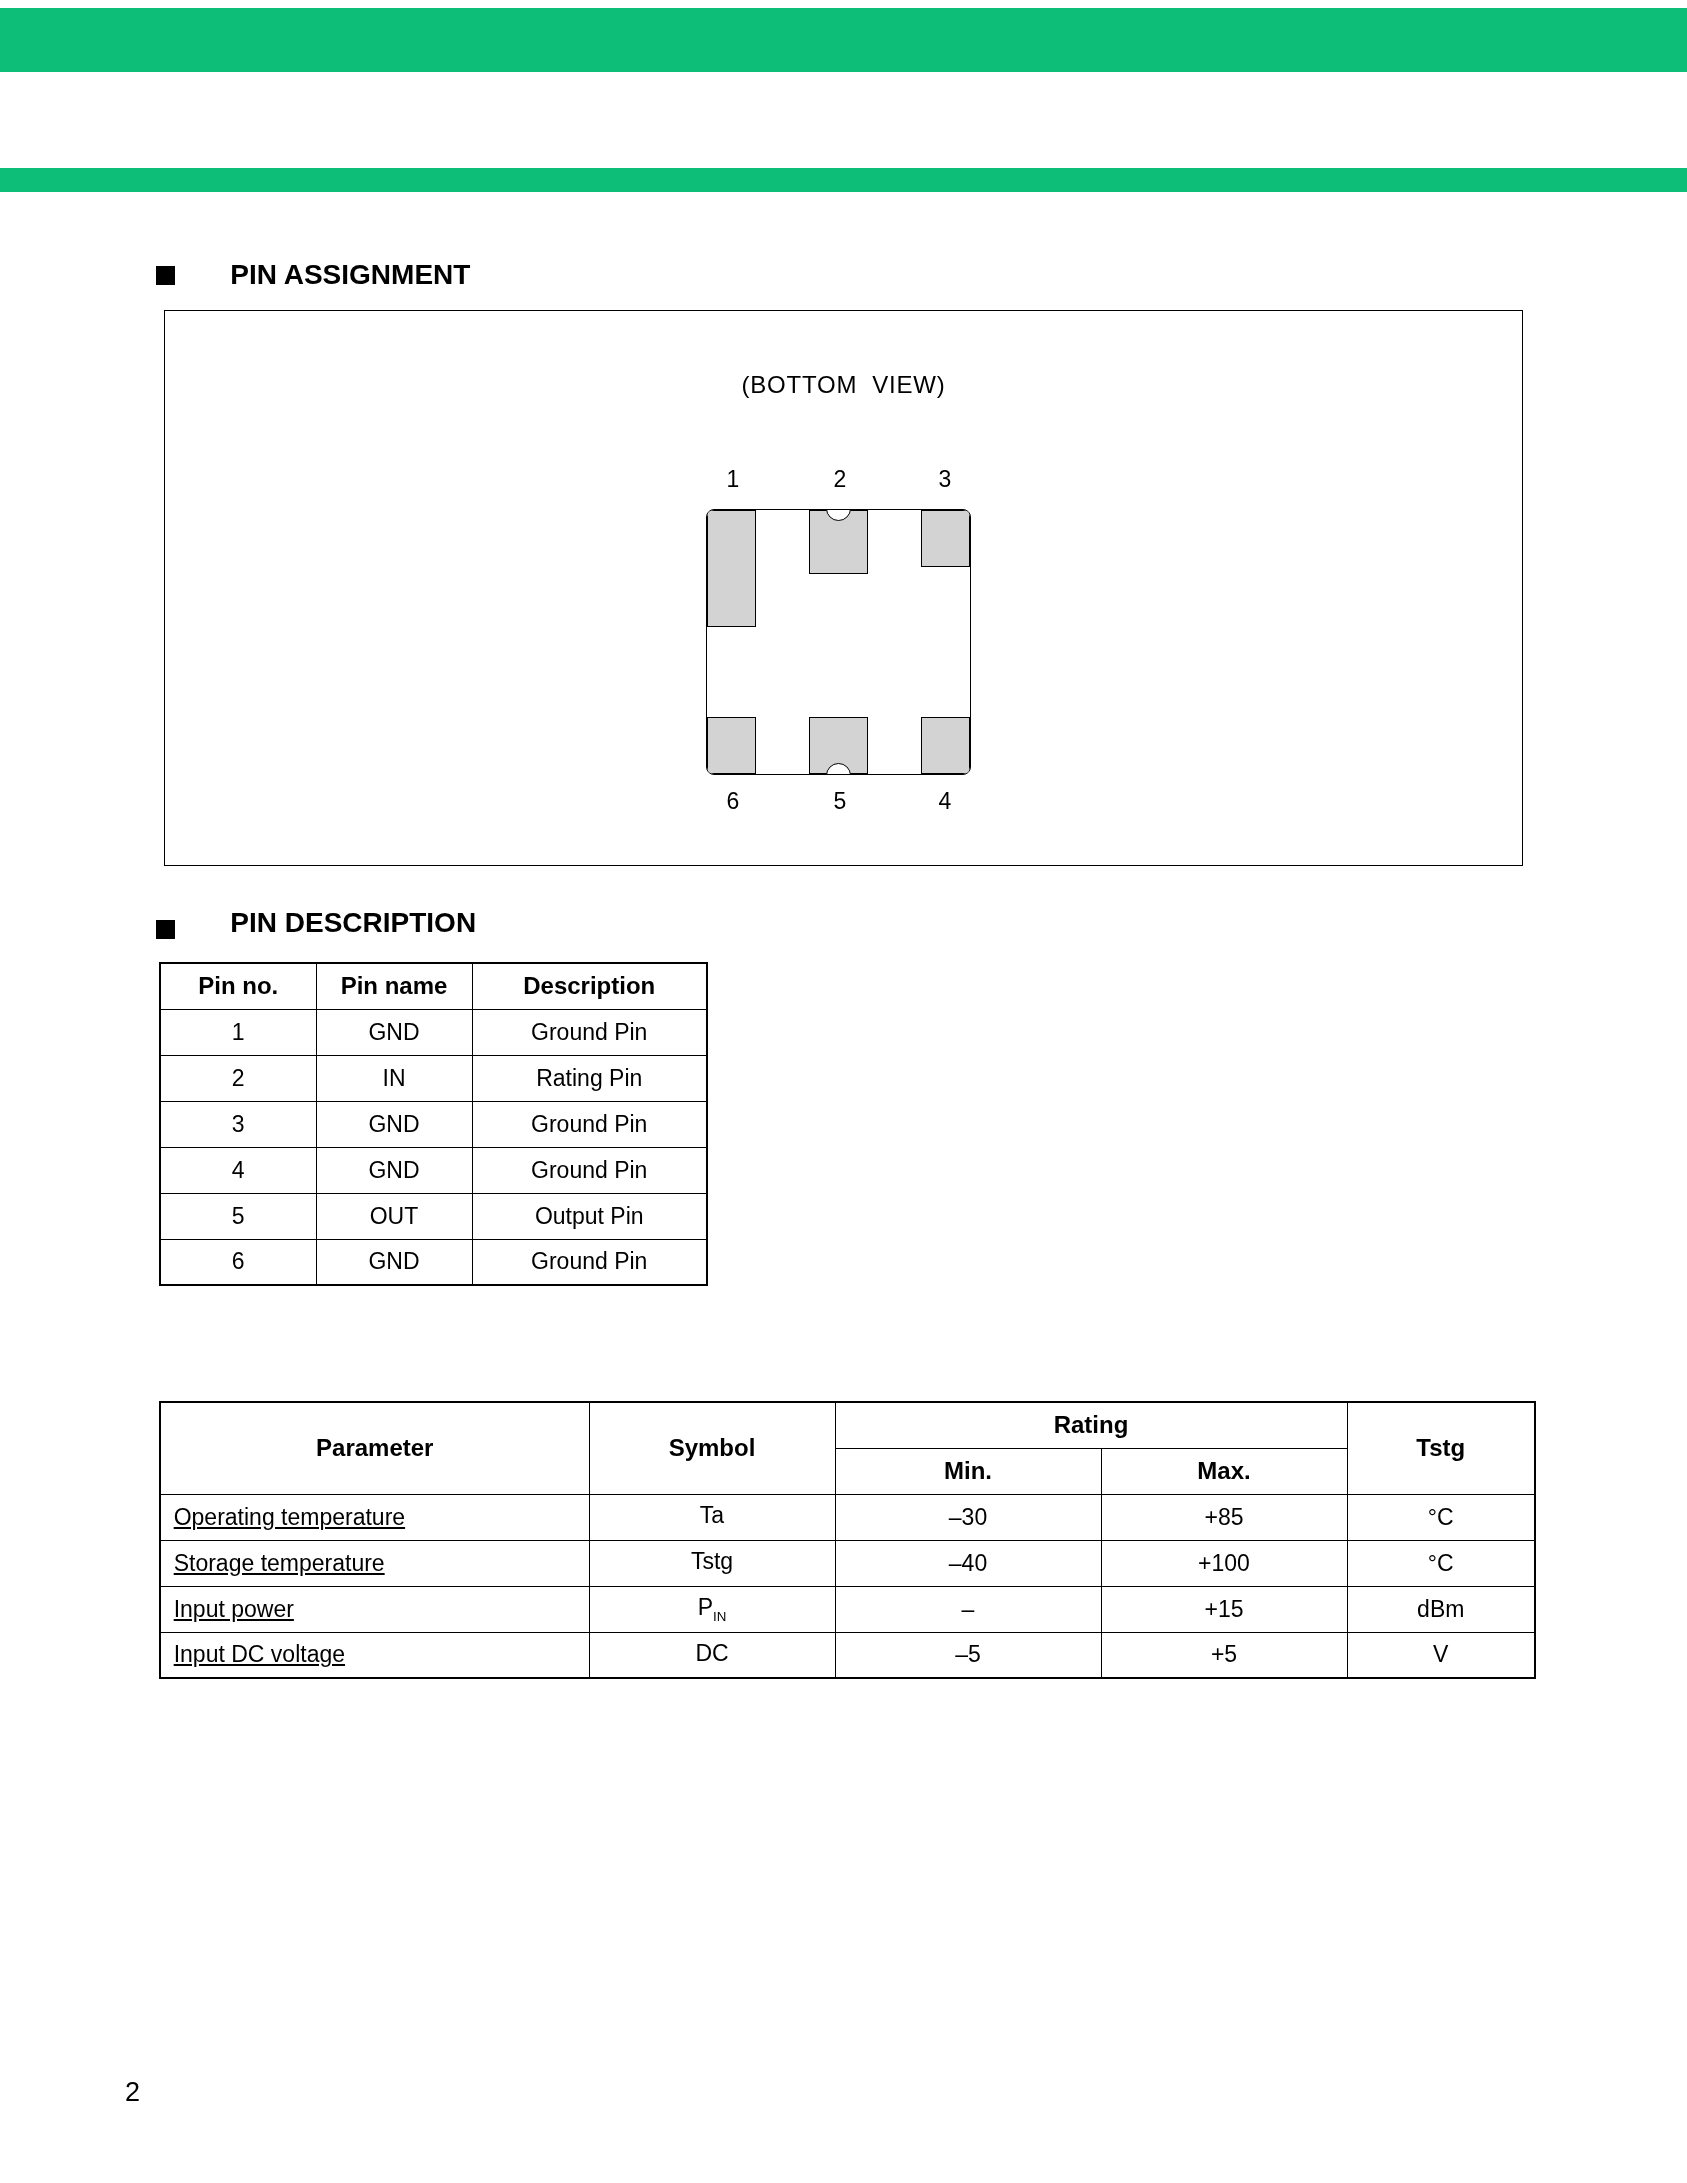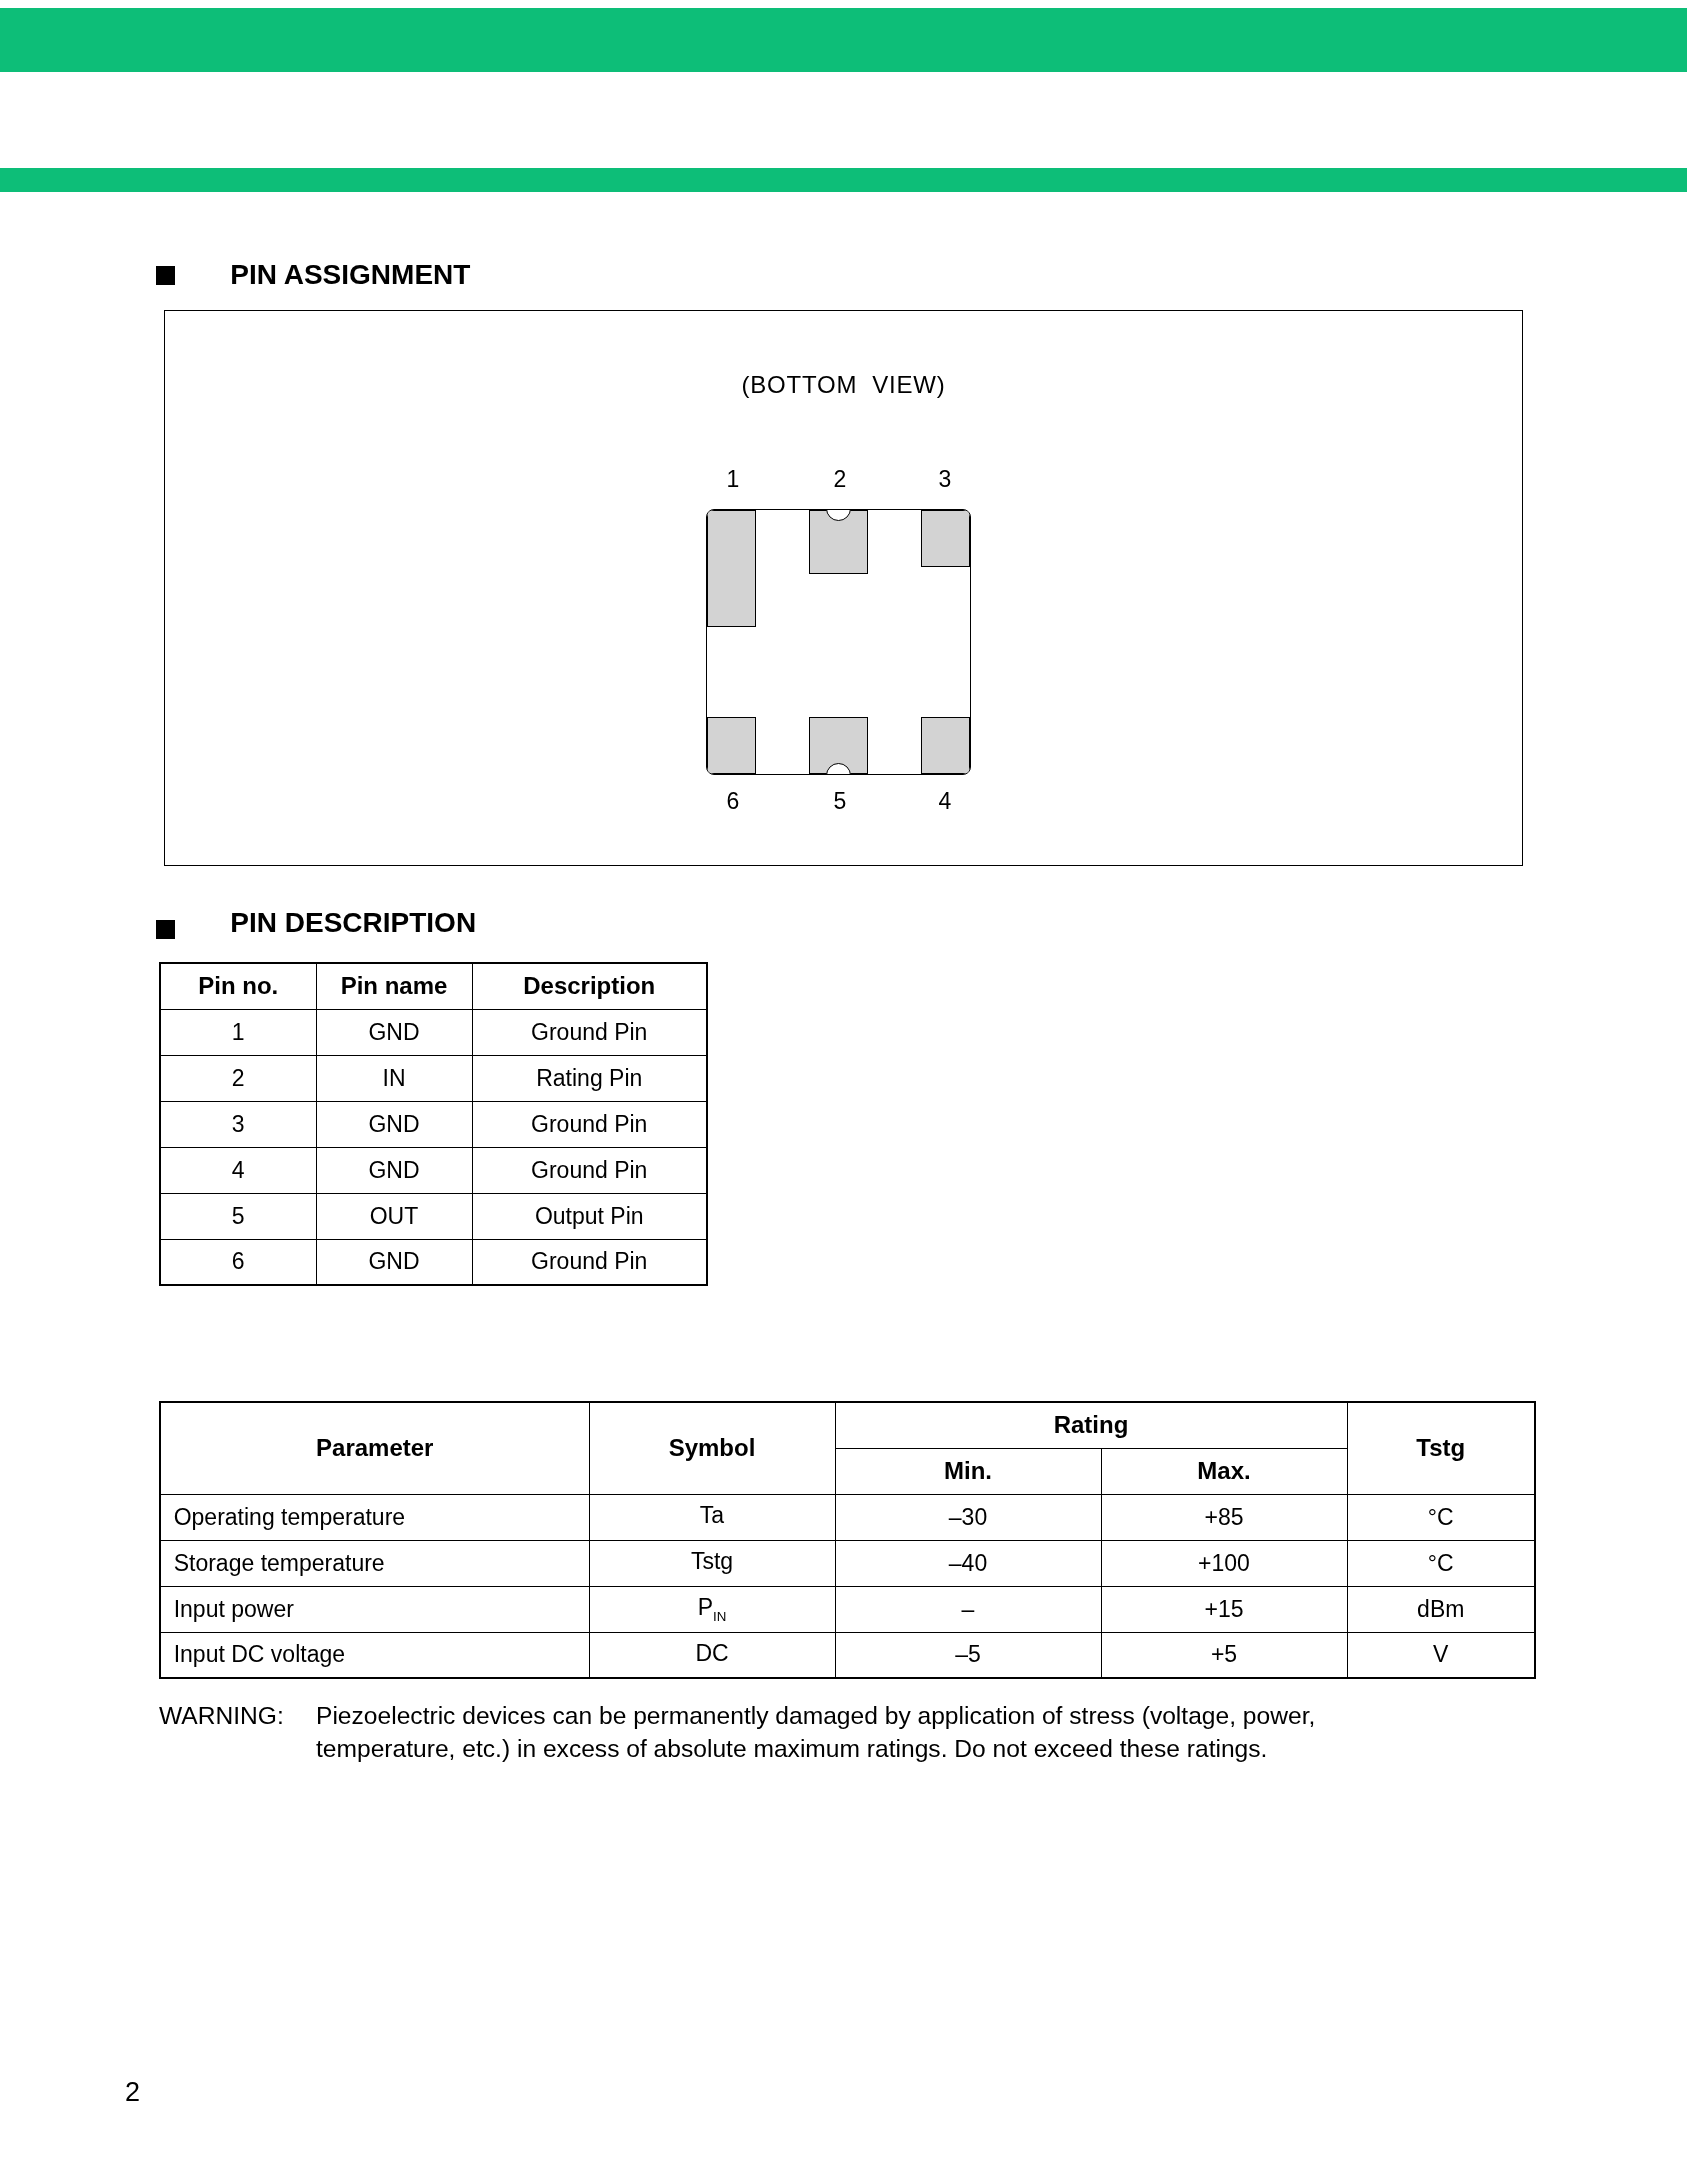--- a/index.html
+++ b/index.html
@@ -55,21 +55,21 @@
   }
   .pin-row-top .pin-num { top:156px; }
   .pin-row-bottom .pin-num { top:478px; }
 
   
   table { border-collapse:collapse; table-layout:fixed; background:#fff;border-radius:25px; }
   th, td { border:1.6px solid #000; height:46px; text-align:center; font-size:23px; overflow:hidden; }
   th { font-size:24px; font-weight:bold; }
   .pin-table { position:absolute; left:159px; top:962px; width:546px; border:2.4px solid #000; }
   .ratings-table { position:absolute; left:159px; top:1401px; width:1375px; border:2.4px solid #000; }
-  .ratings-table td.param { text-align:left; padding-left:12.7px; }
+  .ratings-table td.param { text-align:left; padding-left:12.7px;text-decoration:underline; }
   .symsub { font-size:0.58em; }
 
   
   .warning {
     position:absolute; left:159px; top:1699px; width:1334px;
     display:flex; font-size:24.6px; line-height:33px;
   }
   .warning-label { flex:0 0 157px; }
   .page-number { position:absolute; left:125px; top:2077px; font-size:27px; }
 </style>
@@ -211,24 +211,17 @@
       <tr>
         <td class="param">Input DC voltage</td>
         <td><span>DC</span><sub class="symsub"></sub></td>
         <td>–5</td>
         <td>+5</td>
         <td>V</td>
       </tr>
     </tbody>
   </table>
 
-  <div class="warning">
-    <div class="warning-label">WARNING:</div>
-    <div>
-      <div>Piezoelectric devices can be permanently damaged by application of stress (voltage, power,</div>
-      <div>temperature, etc.) in excess of absolute maximum ratings.  Do not exceed these ratings.</div>
-    </div>
-  </div>
 
   <div class="page-number">2</div>
 
 </div>
 
 
 </body></html>

